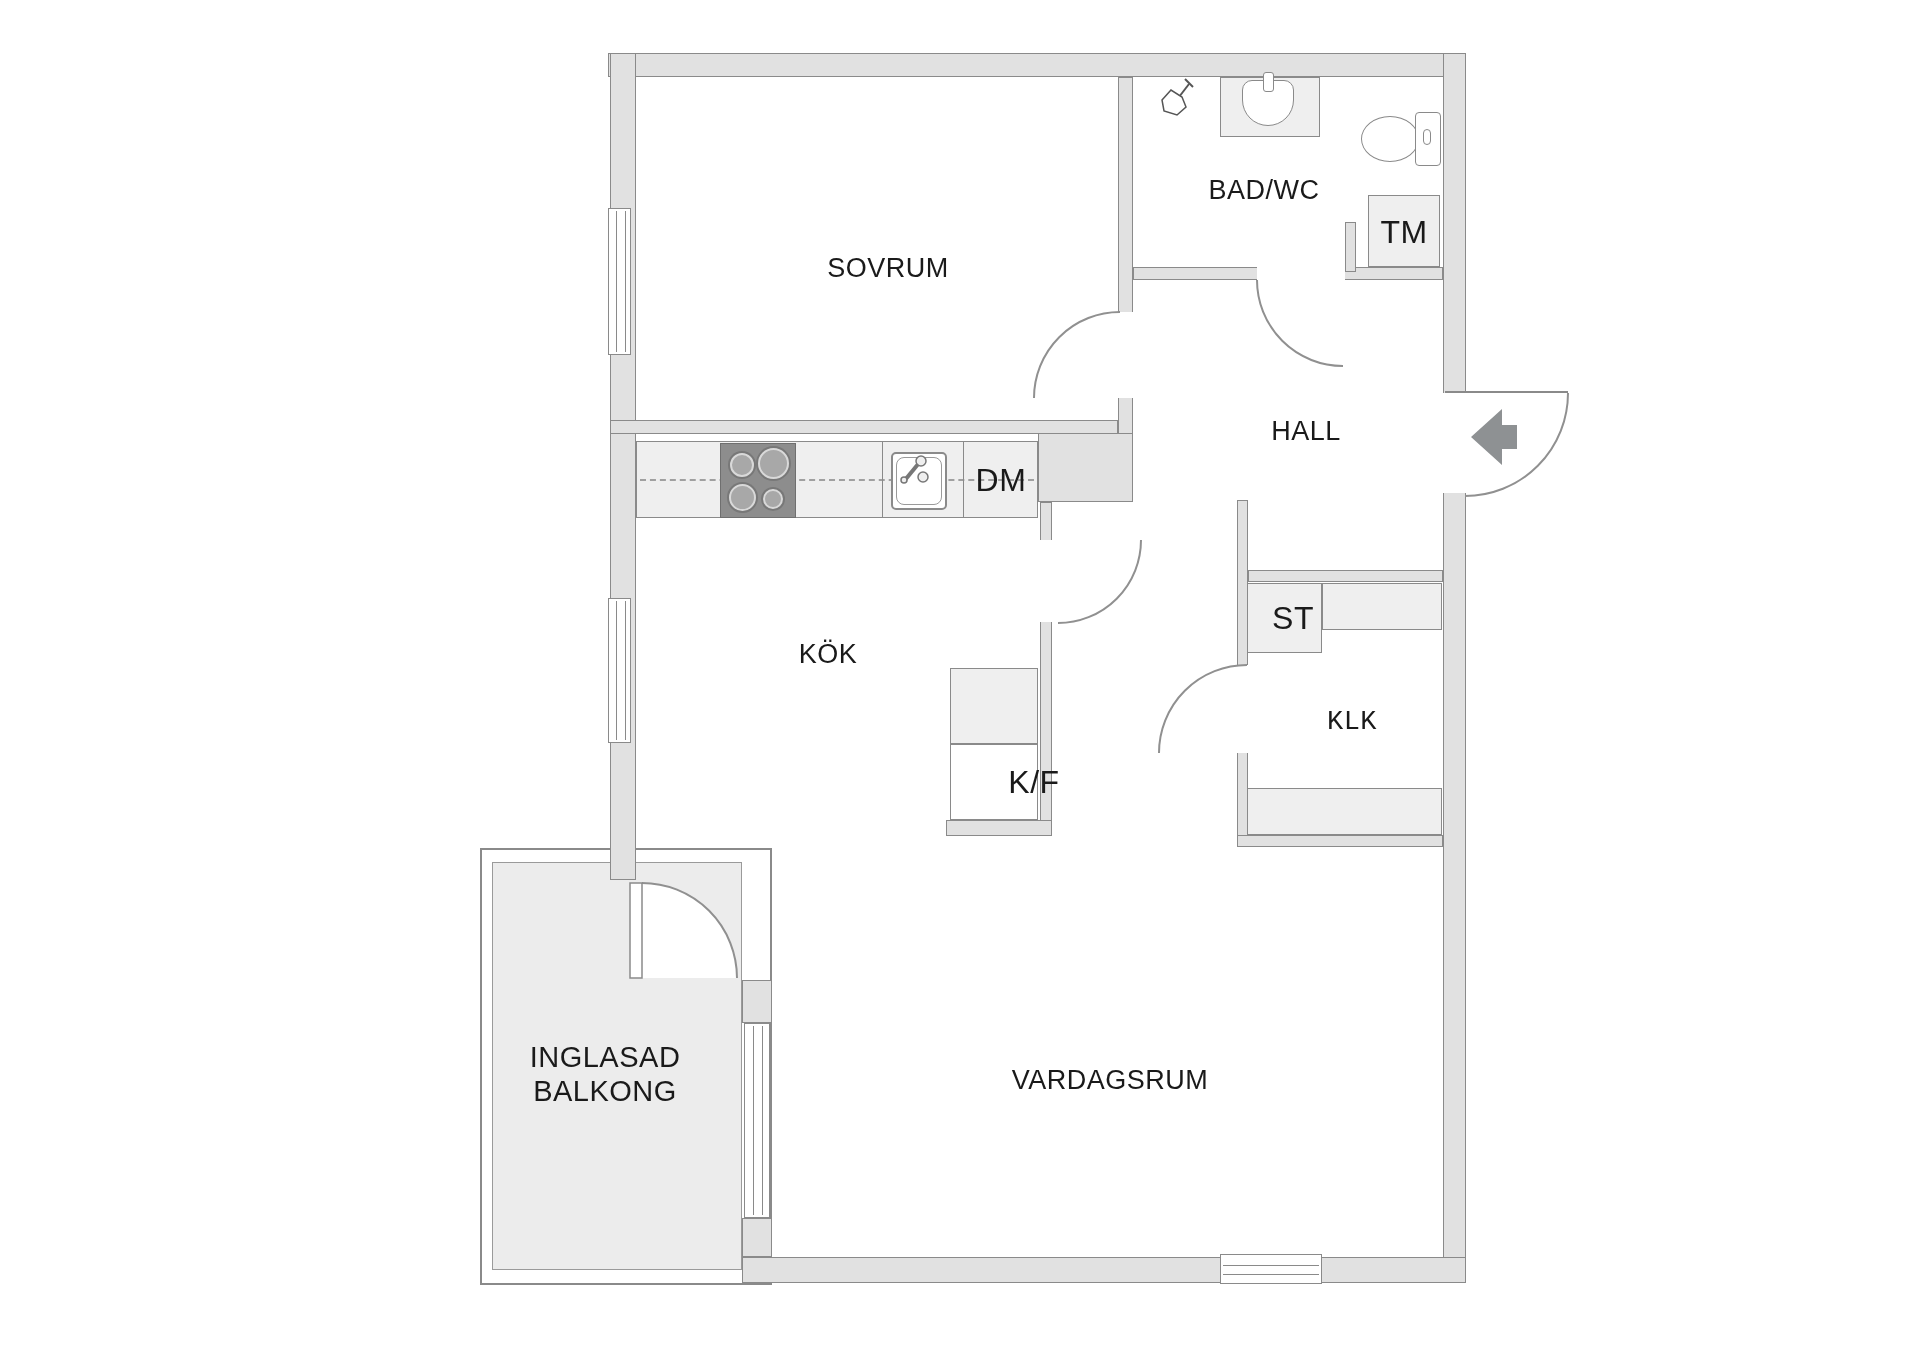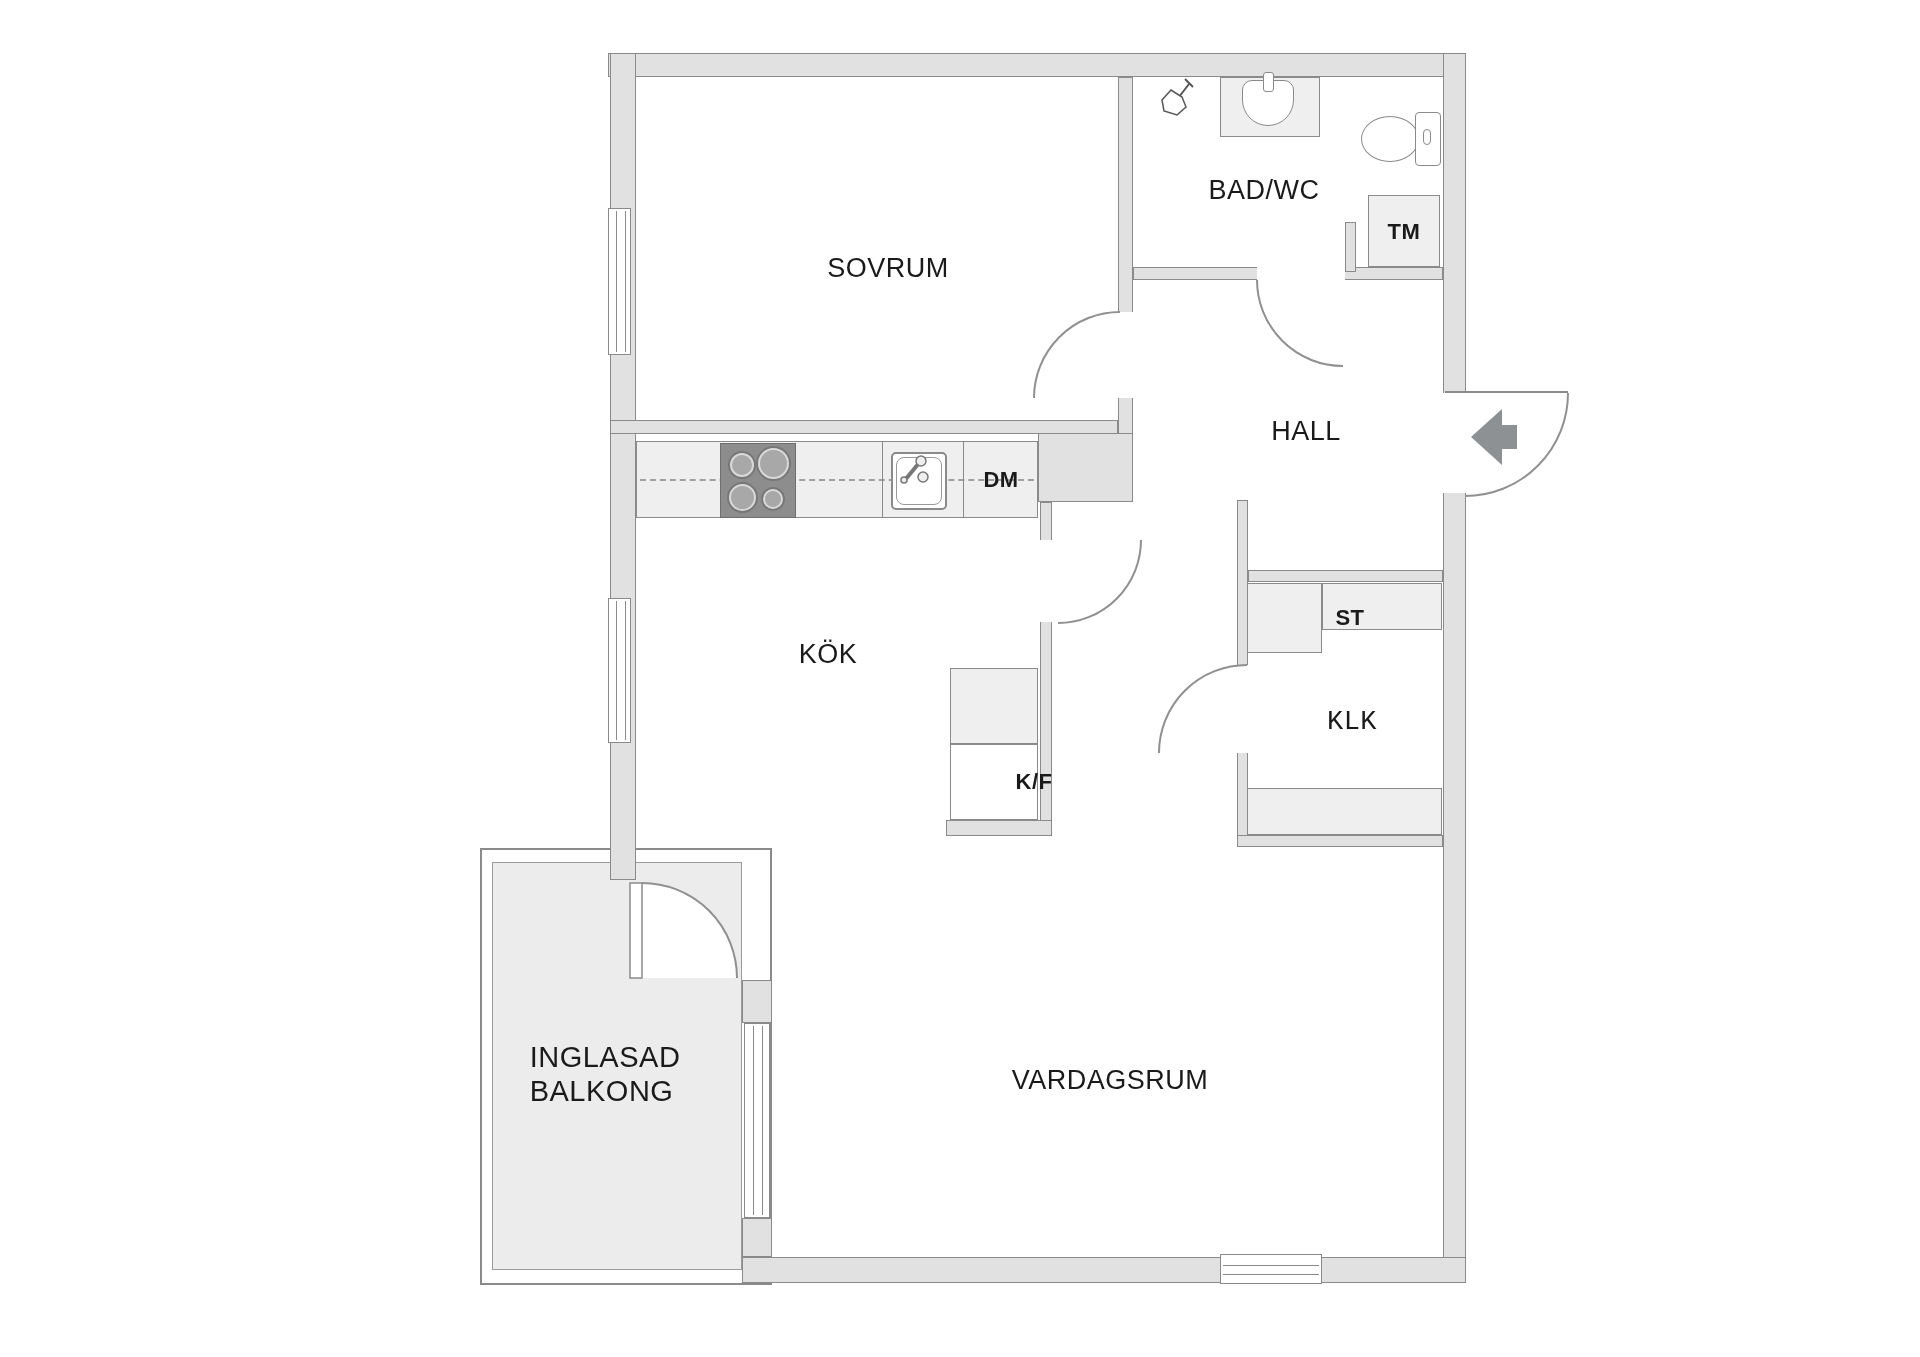--- a/index.html
+++ b/index.html
@@ -9,22 +9,22 @@
   .gap{position:absolute;background:#fff;border:none;}
   .box{position:absolute;background:#efefef;border:1px solid #8a8a8a;box-sizing:border-box;}
   .whitebox{position:absolute;background:#fff;border:1px solid #8a8a8a;box-sizing:border-box;}
   .winV,.winH{position:absolute;background:#fff;border:1px solid #8a8a8a;box-sizing:border-box;}
   .winV i{position:absolute;top:2px;bottom:2px;left:50%;width:8px;margin-left:-4px;display:block;
           border-left:1px solid #8a8a8a;border-right:1px solid #8a8a8a;}
   .winH i{position:absolute;left:2px;right:2px;top:50%;height:8px;margin-top:-4px;display:block;
           border-top:1px solid #8a8a8a;border-bottom:1px solid #8a8a8a;}
   .lbl{position:absolute;transform:translate(-50%,-50%);font-size:27px;line-height:1.2;
        letter-spacing:.5px;white-space:nowrap;}
-  .lbl-small{font-size:22px;font-weight:bold;}
-  .lbl-balcony{font-size:29px;line-height:34px;}
+  .lbl-small{font-size:32px;}
+  .lbl-balcony{font-size:29px;line-height:34px;text-align:center;}
   .burner{position:absolute;border-radius:50%;background:#a8a8a8;border:2px solid #d9d9d9;
           box-shadow:0 0 0 2px #787878;box-sizing:border-box;}
   .dash{position:absolute;border-top:2px dashed #a0a0a0;}
   .sep{position:absolute;width:1px;background:#8a8a8a;}
   svg.overlay{position:absolute;left:0;top:0;pointer-events:none;}
 </style>
 </head>
 <body>
 
 <div class="plan">
@@ -104,21 +104,21 @@
   <div class="lbl" style="left:828px;top:654px;">KÖK</div>
   <div class="lbl" style="left:1352px;top:722px;font-family:Liberation Mono, monospace;">KLK</div>
   <div class="lbl" style="left:1110px;top:1050px;margin-top:30px;">VARDAGSRUM</div>
   <div class="lbl lbl-balcony" style="left:605px;top:1074px;">
     <div>INGLASAD</div>
     <div>BALKONG</div>
   </div>
 
   <div class="lbl lbl-small" style="left:1001px;top:480px;">DM</div>
   <div class="lbl lbl-small" style="left:1404px;top:232px;">TM</div>
-  <div class="lbl lbl-small" style="left:1350px;top:618px;">ST</div>
+  <div class="lbl lbl-small" style="left:1293px;top:618px;">ST</div>
   <div class="lbl lbl-small" style="left:1034px;top:782px;">K/F</div>
 
   <svg class="overlay" width="1920" height="1357" viewBox="0 0 1920 1357">
 
     <path d="M642 978 L642 883 A95 95 0 0 1 737 978 Z" fill="#ffffff" stroke="none"></path>
     <path d="M642 883 A95 95 0 0 1 737 978" fill="none" stroke="#909090" stroke-width="2"></path>
     <rect x="630" y="883" width="12" height="95" fill="#ffffff" stroke="#8a8a8a" stroke-width="1.5"></rect>
 
     <path d="M1120 312 A86 86 0 0 0 1034 398" fill="none" stroke="#909090" stroke-width="2"></path>
     <path d="M1257 280 A86 86 0 0 0 1343 366" fill="none" stroke="#909090" stroke-width="2"></path>

